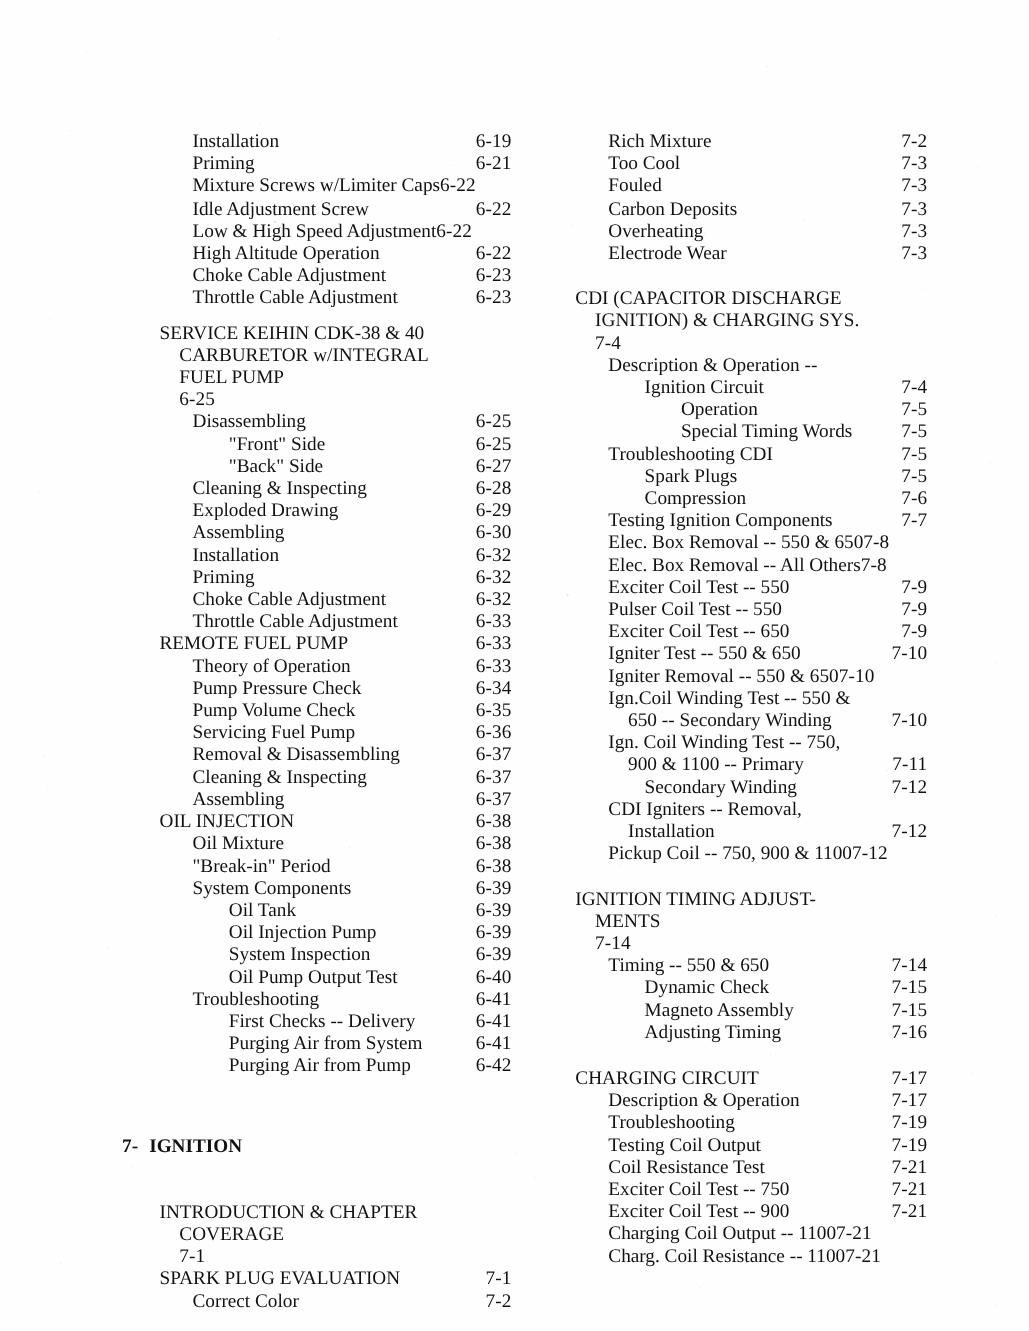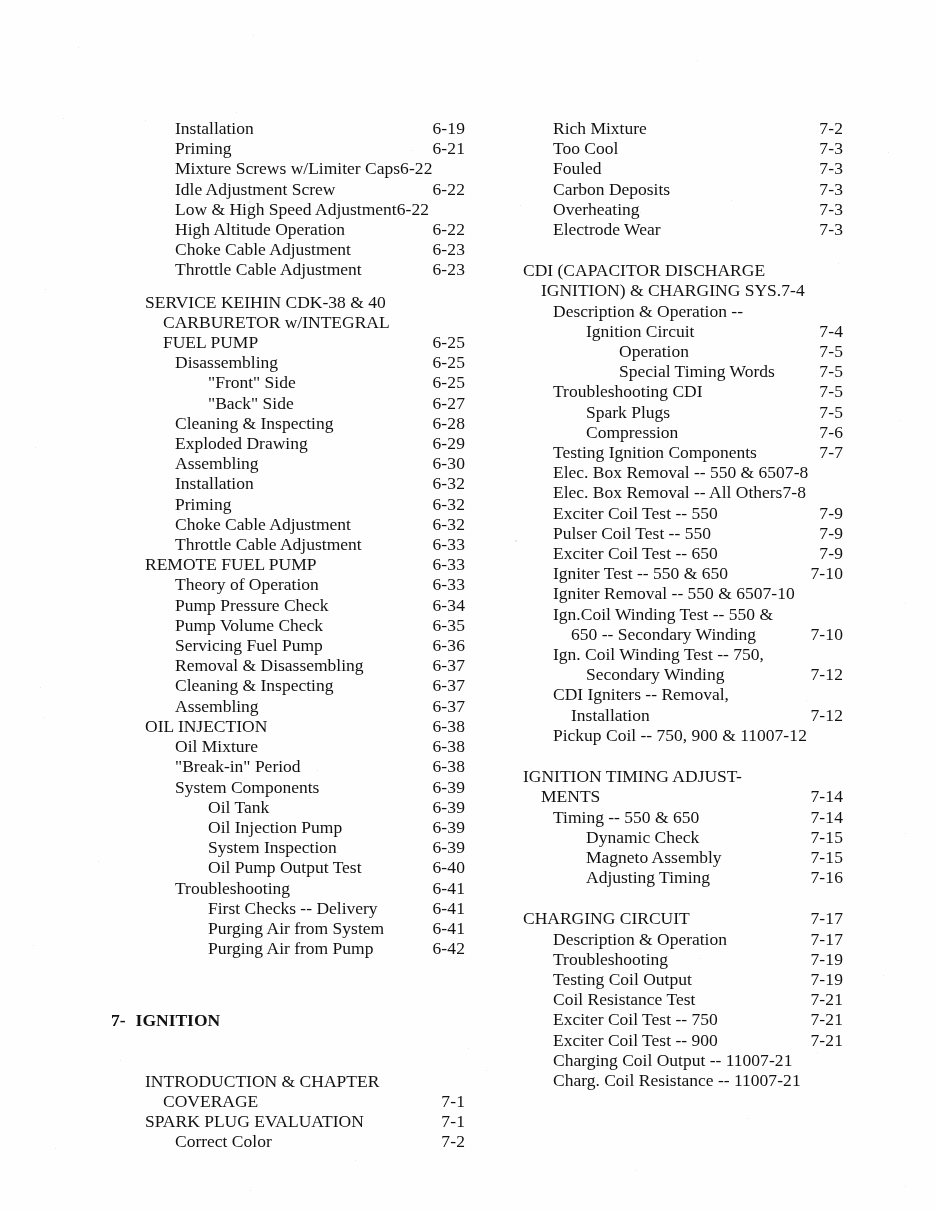--- a/index.html
+++ b/index.html
@@ -73,21 +73,21 @@
   
   .entry.tight .fill { flex: 0 0 0; }
 
   
   .lvl0 { padding-left: 0; font-family: Liberation Serif, serif; }
   .lvl1 { padding-left: 30px; }
   .lvl2 { padding-left: 63px; align-items: center; }
   .lvl3 { padding-left: 96px; }
 
   
-  .cont0 { padding-left: 18px; }
+  .cont0 { padding-left: 18px; flex-direction: column; }
   .cont1 { padding-left: 48px; }
 
   
   .chapter {
     font-size: 17.5px;
     line-height: 20.2px;
     font-weight: bold;
     white-space: nowrap;
     margin: 0;
     display: flex;
@@ -466,20 +466,25 @@
         </div>
         <div class="entry cont1">
           <span class="t">650 -- Secondary Winding</span>
           <span class="fill"></span>
           <span class="p">7-10</span>
         </div>
         <div class="entry lvl1">
           <span class="t">Ign. Coil Winding Test -- 750,</span>
           <span class="fill"></span>
           <span class="p"></span>
+        </div>
+        <div class="entry cont1">
+          <span class="t">900 &amp; 1100 -- Primary</span>
+          <span class="fill"></span>
+          <span class="p">7-11</span>
         </div>
         <div class="entry lvl2">
           <span class="t">Secondary Winding</span>
           <span class="fill"></span>
           <span class="p">7-12</span>
         </div>
         <div class="entry lvl1">
           <span class="t">CDI Igniters -- Removal,</span>
           <span class="fill"></span>
           <span class="p"></span>

